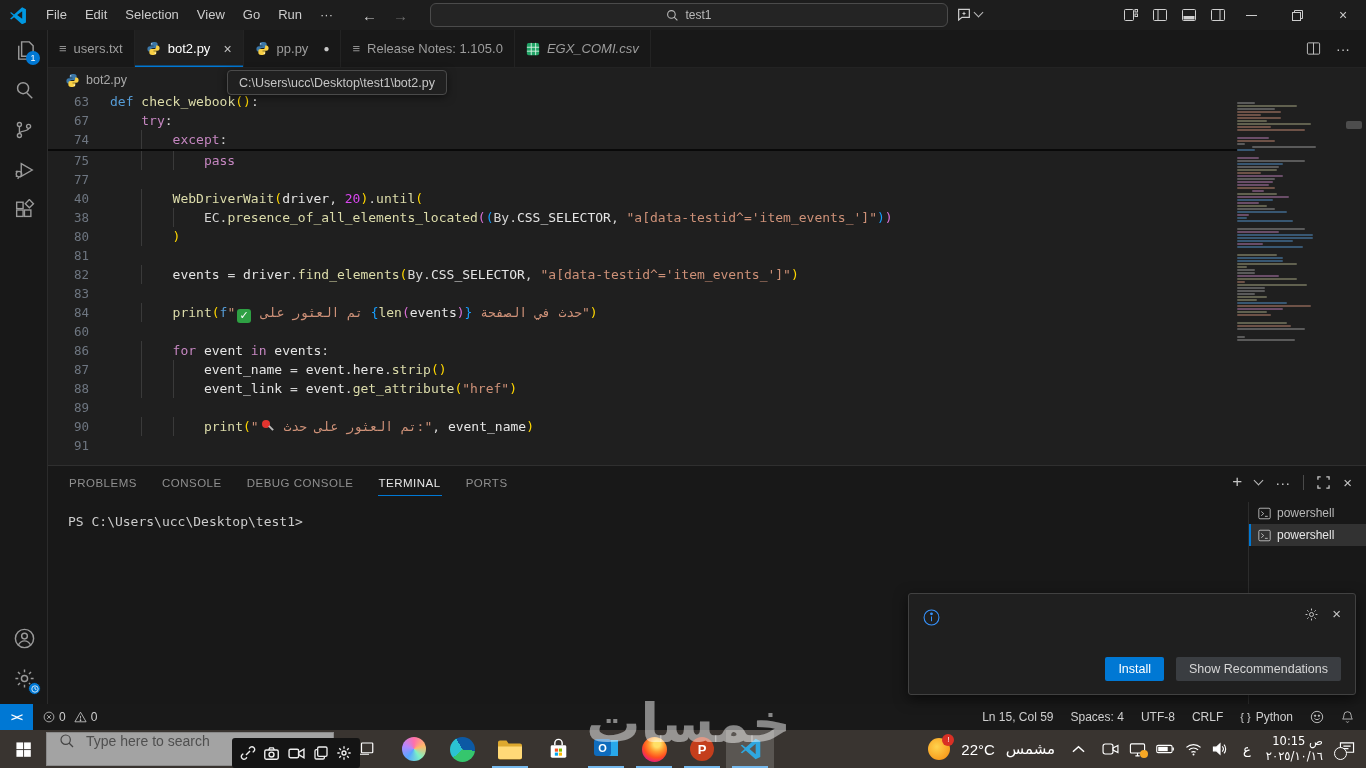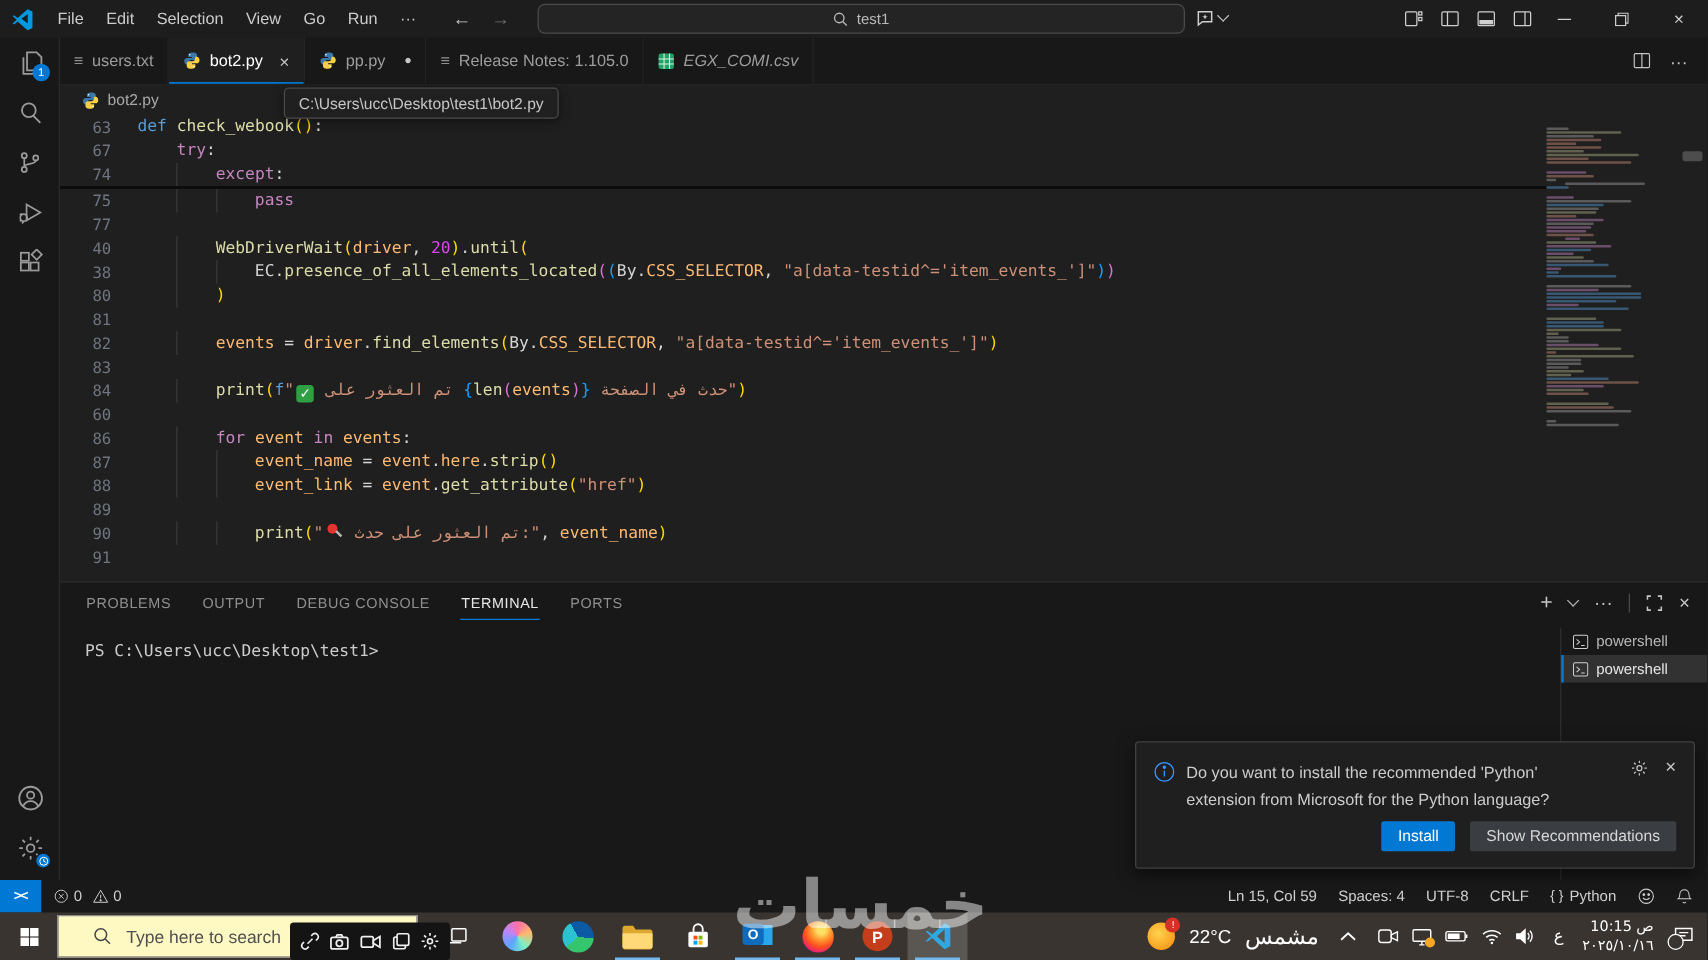--- a/index.html
+++ b/index.html
@@ -42,21 +42,21 @@
   .path-tooltip{position:absolute;left:227px;top:70px;height:25px;background:#202020;border:1px solid #4a4a4a;border-radius:4px;display:flex;align-items:center;padding:0 11px;font-size:12.5px;color:#c5c5c5;z-index:40;box-shadow:0 2px 8px rgba(0,0,0,.5)}
 
   
   .editor{position:absolute;top:92px;left:48px;right:0;height:373px;background:#1f1f1f;overflow:hidden;font-family:"DejaVu Sans Mono",monospace;font-size:13px;line-height:19px;z-index:2}
   .sticky-block{border-bottom:2px solid #090909;width:1189px}
   .line{display:flex;height:19px}
   .ln{width:62px;padding-right:21px;text-align:right;color:#6e7681;flex:none;font-size:12.5px}
   .code{white-space:pre;color:#d4d4d4;font-family:"DejaVu Sans Mono","DejaVu Sans",monospace}
   .ig{display:inline-block;width:4ch;height:19px;vertical-align:top}
   .ig.g{box-shadow:inset 1px 0 0 #3a3a3a}
-  .c-kw{color:#569cd6}.c-ct{color:#c586c0}.c-fn{color:#dcdcaa}.c-va{color:#fdba74}
+  .c-kw{color:#569cd6}.c-ct{color:#c586c0}.c-fn{color:#dcdcaa}.c-va{color:#e5e5e5}
   .c-st{color:#ce9178}.c-nu{color:#d946ef}.c-tx{color:#d4d4d4}
   .c-b1{color:#ffd700}.c-b2{color:#da70d6}.c-b3{color:#179fff}
   .ico-check{display:inline-block;width:14px;height:14px;background:#2ea043;border-radius:3px;color:#fff;font-size:11px;line-height:14px;text-align:center;vertical-align:-2px;margin:0 2px;font-family:"DejaVu Sans",sans-serif}
   .ico-pin{display:inline-block;width:13px;height:13px;position:relative;vertical-align:-2px;margin:0 2px}
   .ico-pin::before{content:"";position:absolute;left:1px;top:0;width:8px;height:8px;border-radius:50%;background:#e3342f}
   .ico-pin::after{content:"";position:absolute;left:7px;top:7px;width:6px;height:2px;background:#b9b9b9;transform:rotate(45deg)}
   .minimap{position:absolute;left:1237px;top:92px;width:92px;height:373px;overflow:hidden;z-index:3}
   .mm{height:2px;margin-bottom:1px;border-radius:1px}
   .mmgap{height:5px}
   .scroll-handle{position:absolute;left:1346px;top:121px;width:16px;height:8px;background:#4d4d4d;border-radius:2px;z-index:3}
@@ -86,39 +86,39 @@
   
   .statusbar{position:absolute;left:0;right:0;top:704px;height:26px;background:#191919;display:flex;align-items:center;color:#cfcfcf;font-size:12px;z-index:6}
   .remote{width:33px;height:26px;background:#0078d4;color:#fff;display:flex;align-items:center;justify-content:center;font-size:11px;font-weight:bold;letter-spacing:-1px}
   .sb-group{display:flex;align-items:center;gap:4px;margin-left:10px}
   .sb-right{margin-left:auto;display:flex;align-items:center;gap:17px;padding-right:12px}
   .sb-item{display:flex;align-items:center;gap:5px}
 
   
   .taskbar{position:absolute;left:0;right:0;top:730px;height:38px;background:#393430;display:flex;align-items:center;z-index:10}
   .start{width:46px;height:38px;display:flex;align-items:center;justify-content:center}
-  .tb-search{width:288px;height:34px;background:#fef9c3;border:1px solid #8a8a8a;display:flex;align-items:center;gap:11px;padding-left:27px;color:#4f4f4f;font-size:14px}
+  .tb-search{width:288px;height:34px;background:#a3a3a3;border:1px solid #8a8a8a;display:flex;gap:11px;padding-left:12px;color:#4f4f4f;font-size:14px}
   .rec-bar{position:absolute;left:232px;top:8px;width:128px;height:30px;background:#141414;border-radius:3px;display:flex;align-items:center;justify-content:space-evenly;z-index:12}
   .tb-apps{display:flex;margin-left:8px}
   .tb-app{width:48px;height:38px;display:flex;align-items:center;justify-content:center;position:relative}
   .tb-app.running::after{content:"";position:absolute;bottom:0;left:6px;right:6px;height:2px;background:#76b9ed}
   .tb-app.active{background:rgba(255,255,255,.17)}
   .circle{border-radius:50%}
   .copilot-orb{width:24px;height:24px;background:conic-gradient(#ff6fab,#ffb86b,#7cf2c4,#58a6ff,#b388ff,#ff6fab)}
   .edge-orb{width:25px;height:25px;background:conic-gradient(from 150deg,#35c66d 0 22%,#2bc3d2 22% 50%,#0c59a4 50% 85%,#35c66d 85%)}
   .ffx-orb{width:25px;height:25px;background:radial-gradient(circle at 60% 28%,#ffe066 0 14%,#ff9a2e 34%,#ff4f1f 58%,#e31587 82%,#722291 100%)}
   .ppt-orb{width:24px;height:24px;background:#c43e1c;color:#fff;font-weight:bold;font-size:13px;display:flex;align-items:center;justify-content:center}
   .outlook-ico{position:relative;width:24px;height:22px}
   .outlook-ico .page{position:absolute;right:0;top:2px;width:13px;height:16px;background:#28a8ea}
   .outlook-ico .o{position:absolute;left:0;top:1px;width:17px;height:17px;background:#0f6cbd;border-radius:3px;color:#fff;font-weight:bold;font-size:11px;display:flex;align-items:center;justify-content:center}
   .tb-right{margin-left:auto;display:flex;align-items:center;gap:11px;padding-right:10px;color:#fff}
   .sun{position:relative;width:22px;height:22px;border-radius:50%;background:radial-gradient(circle at 40% 40%,#ffd34d,#f89b1c 75%)}
   .sun .alert{position:absolute;right:-4px;top:-4px;width:12px;height:12px;border-radius:50%;background:#d93025;color:#fff;font-size:8px;line-height:12px;text-align:center}
   .tb-temp{font-size:15px}
-  .tb-cond{font-size:18px;font-family:"DejaVu Sans",sans-serif}
+  .tb-cond{font-size:15px;font-family:"DejaVu Sans",sans-serif}
   .tb-lang{font-size:13px;font-family:"DejaVu Sans",sans-serif;margin:0 4px}
   .clockblk{text-align:right;font-size:11.5px;line-height:1.3;font-family:"DejaVu Sans",sans-serif}
   .tray{display:flex;align-items:center;gap:10px}
   .watermark{position:absolute;left:576px;top:692px;width:225px;text-align:center;font-size:54px;font-weight:bold;color:rgba(255,255,255,.48);z-index:20;font-family:"DejaVu Sans",sans-serif;pointer-events:none}
 </style>
 </head>
 <body>
 
 <div class="titlebar">
   <span class="vslogo">
@@ -470,21 +470,21 @@
     <div class="mm" style="margin-left: 0px; width: 68px; background: rgba(200, 200, 200, 0.35);"></div>
     <div class="mmgap"></div>
     <div class="mm" style="margin-left: 0px; width: 8px; background: rgba(200, 200, 200, 0.35);"></div>
     <div class="mm" style="margin-left: 0px; width: 58px; background: rgba(200, 200, 200, 0.35);"></div>
   </div>
 <div class="scroll-handle"></div>
 
 <div class="panel">
   <div class="panel-tabs" id="panel-tabs">
       <div class="ptab">PROBLEMS</div>
-      <div class="ptab">OUTPUT</div>
+      <div class="ptab">CONSOLE</div>
       <div class="ptab">DEBUG CONSOLE</div>
       <div class="ptab active">TERMINAL</div>
       <div class="ptab">PORTS</div>
     </div>
   <div class="panel-actions">
     <span style="font-size:17px">+</span>
     <span class="chev"></span>
     <span>···</span>
     <span class="pa-sep"></span>
     <svg width="13" height="13" viewBox="0 0 14 14" fill="none" stroke="#c5c5c5" stroke-width="1.4">
@@ -519,21 +519,20 @@
     </div>
 </div>
 
 <div class="toast">
   <div class="toast-top">
     <svg width="17" height="17" viewBox="0 0 16 16" fill="none" stroke="#3794ff" style="flex:none;margin-top:2px">
         <circle cx="8" cy="8" r="7"></circle>
         <line x1="8" y1="7" x2="8" y2="11.5"></line>
         <circle cx="8" cy="4.5" r="0.8" fill="#3794ff"></circle>
       </svg>
-    <div class="toast-msg">Do you want to install the recommended 'Python' extension from Microsoft for the Python language?</div>
     <div class="toast-ico-right">
       <svg width="15" height="15" viewBox="0 0 24 24" fill="none" stroke="#c5c5c5" stroke-width="1.6">
           <circle cx="12" cy="12" r="3.2"></circle>
           <path d="M12 2.5v3M12 18.5v3M2.5 12h3M18.5 12h3M5.2 5.2l2.1 2.1M16.7 16.7l2.1 2.1M5.2 18.8l2.1-2.1M16.7 7.3l2.1-2.1"></path>
         </svg>
       <span style="font-size:15px;line-height:14px">×</span>
     </div>
   </div>
   <div class="toast-buttons">
     <button class="btn btn-primary">Install</button>

